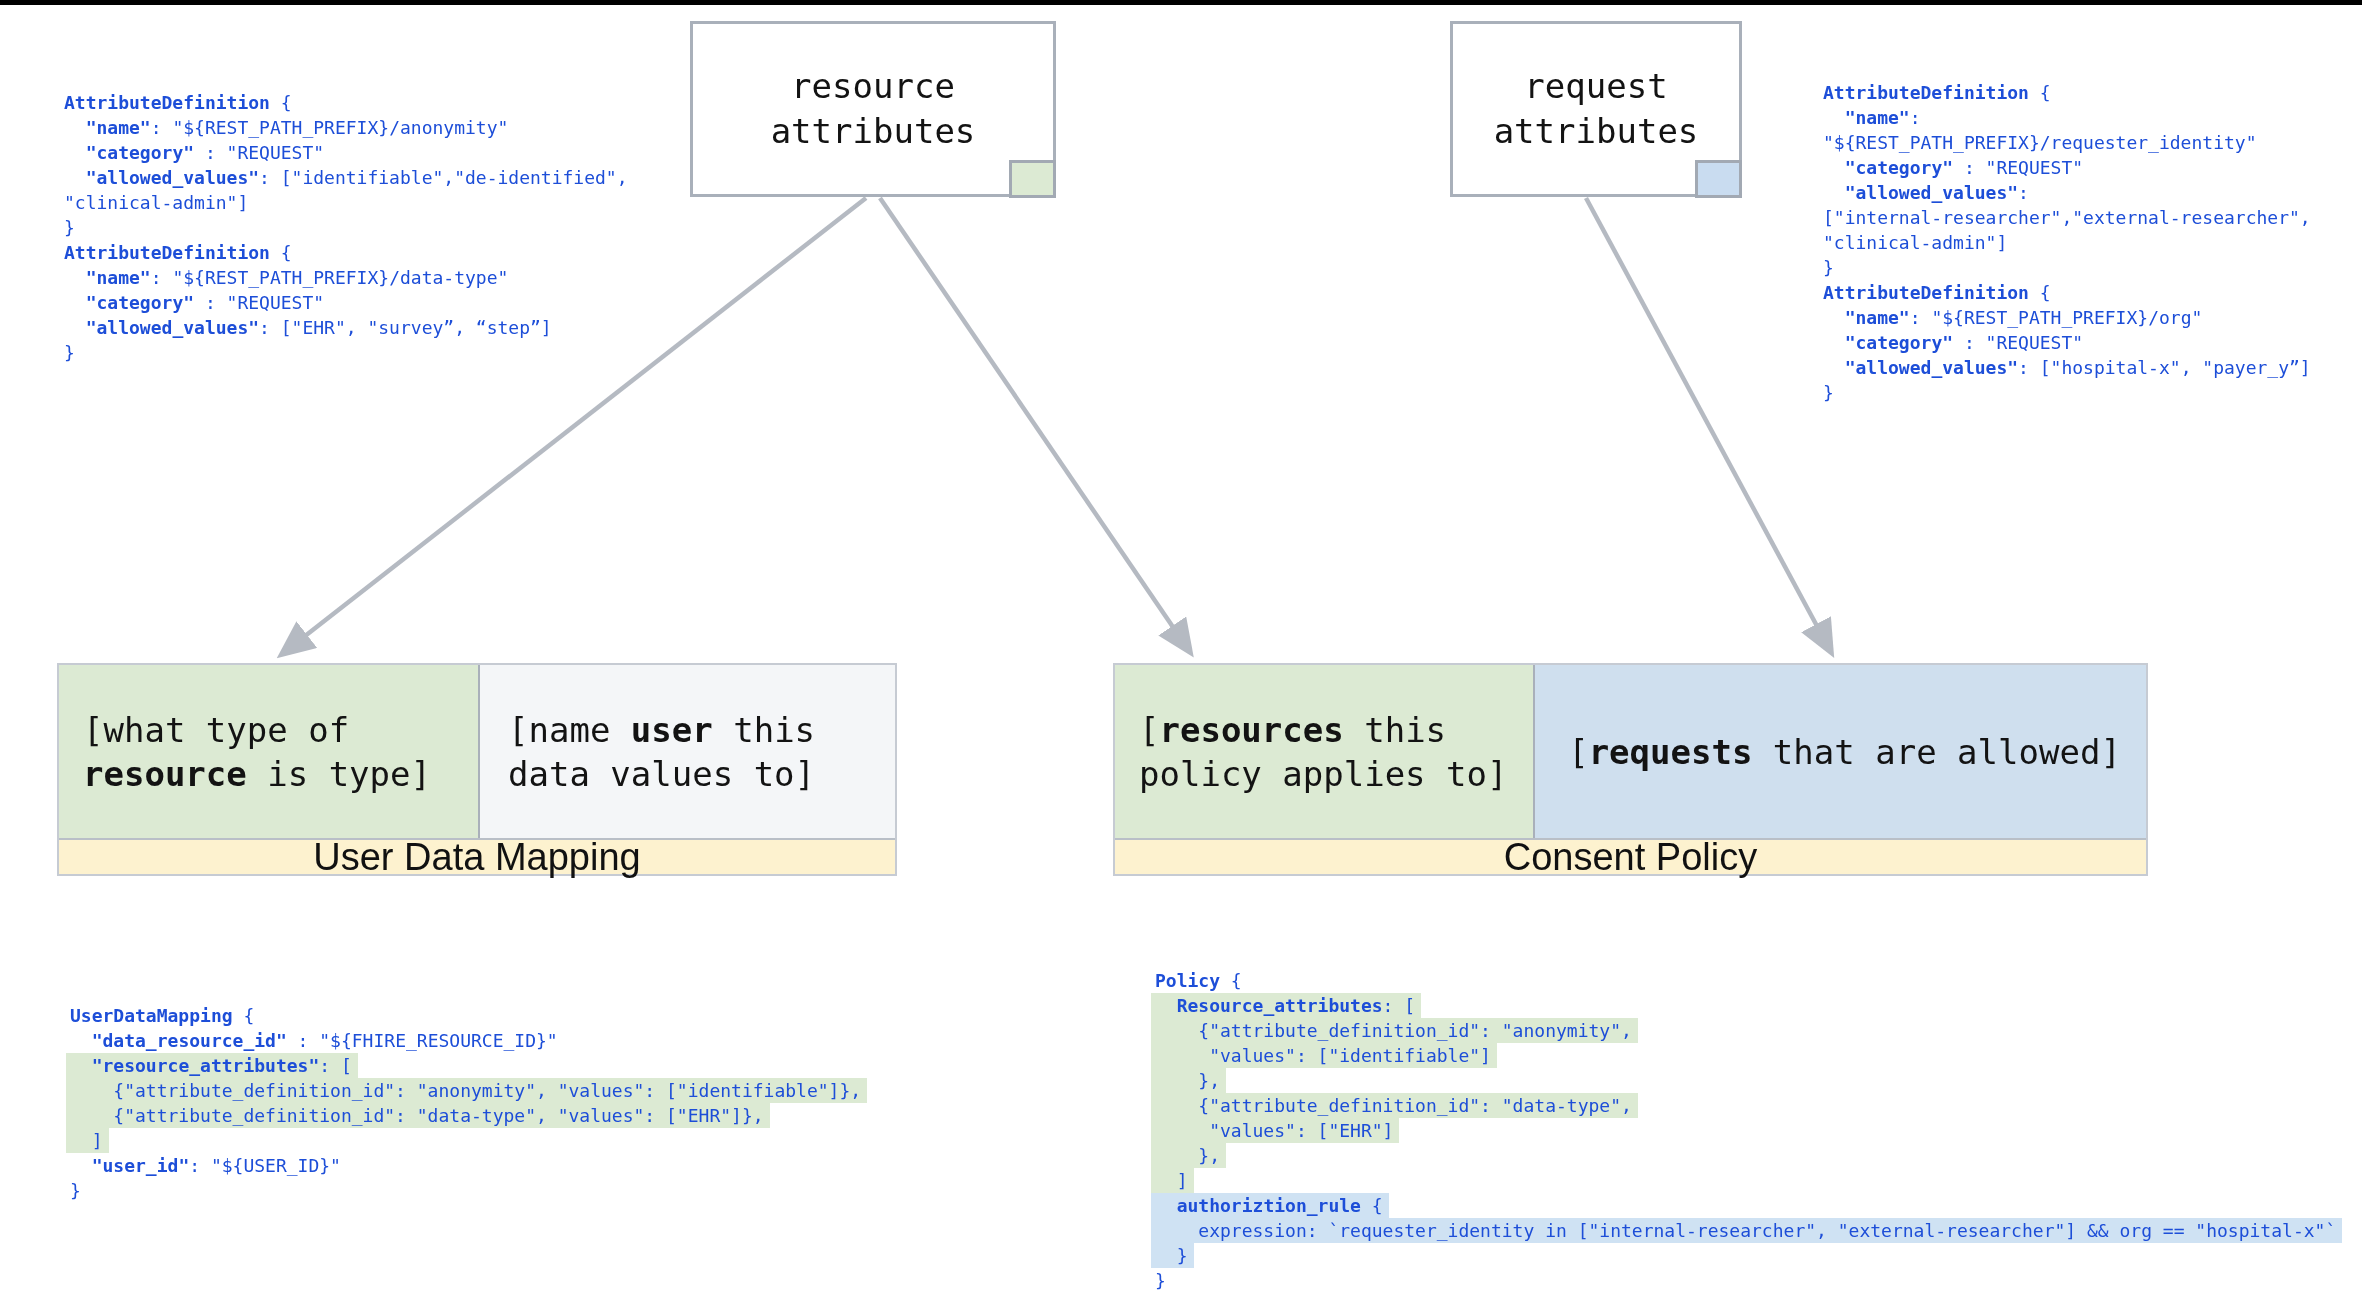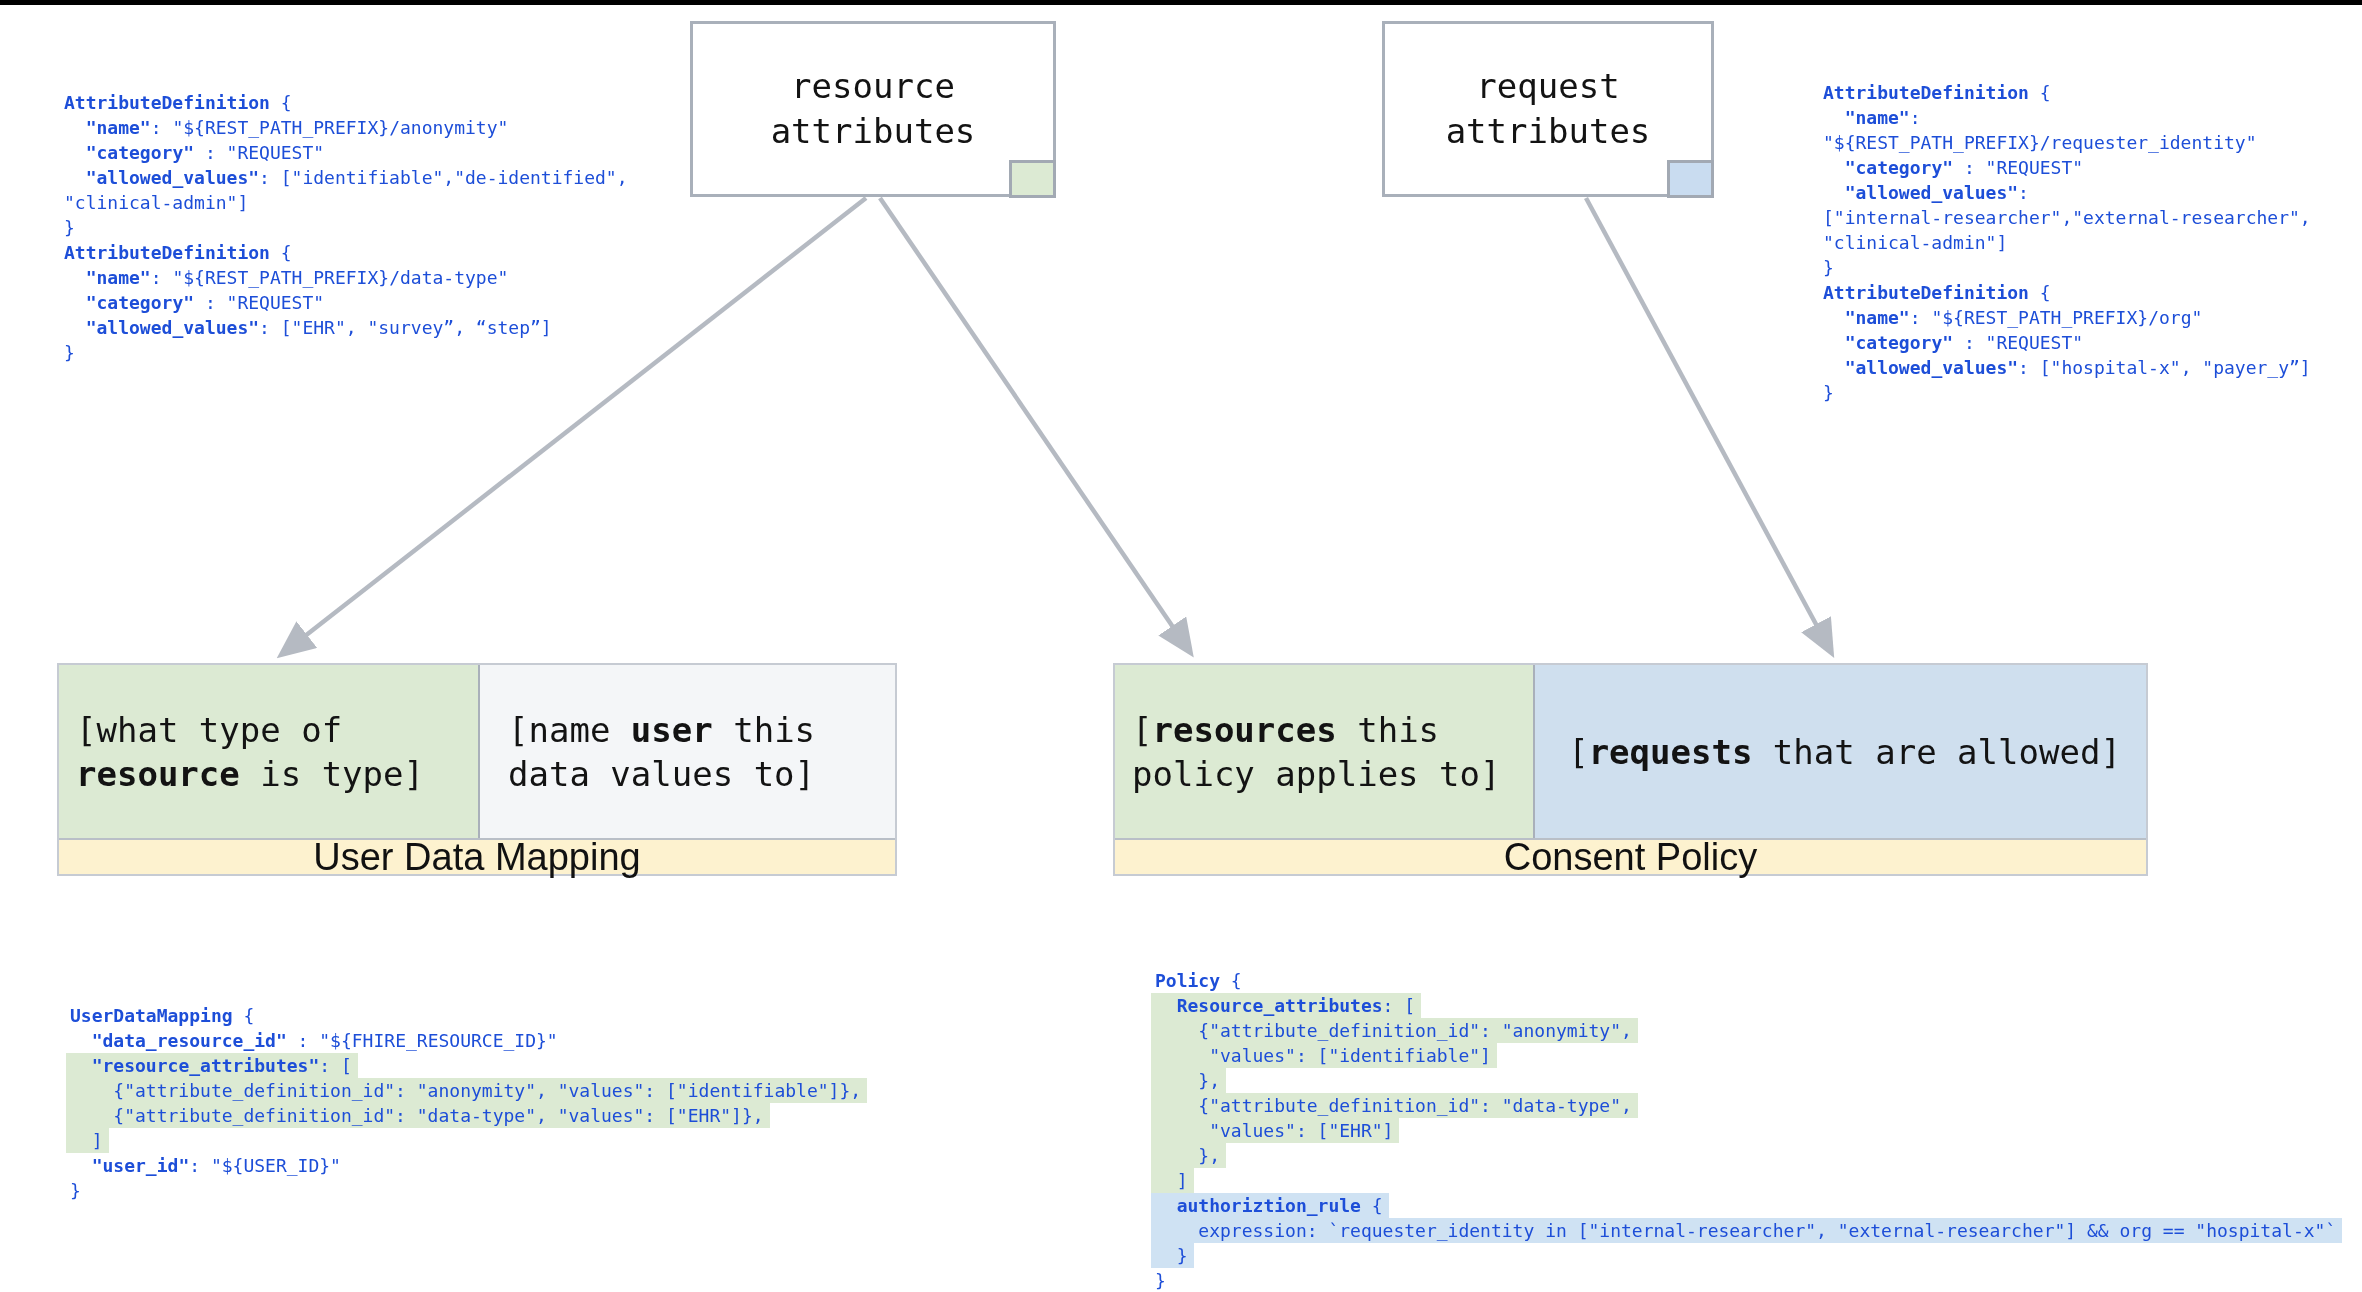--- a/index.html
+++ b/index.html
@@ -26,39 +26,39 @@
 
   
   .arrows{position:absolute;left:0;top:0;width:2362px;height:1292px}
 
   
   .dtable{position:absolute;border:2px solid #c6cbd3;background:#fff}
   .cells{display:flex;height:173px}
   .cell{display:flex;flex-direction:column;justify-content:center;
         font-size:34px;line-height:44px;color:#131313}
   .cell .ln{white-space:pre}
-  .cell-green{background:#dcead3;padding-left:17px}
+  .cell-green{background:#dcead3;padding-left:24px}
   .cell-white{background:#f4f6f8;border-left:2px solid #a9b0ba;padding-left:28px}
   .cell-blue{background:#cfdfee;border-left:2px solid #a9b0ba;align-items:center;padding-left:8px}
   .labelbar{height:36px;border-top:2px solid #b9bfc7;background:#fdf2cf;
             display:flex;align-items:center;justify-content:center;
             font-family:"Liberation Sans",sans-serif;font-size:38px;color:#111}
   #table-udm{left:57px;top:663px;width:840px}
   #udm-green{width:419px}
   #udm-white{flex:1}
   #table-cp{left:1113px;top:663px;width:1035px}
   #cp-green{width:418px}
   #cp-blue{flex:1}
 
   #code-attr-left{left:64px;top:90px}
   #code-attr-right{left:1823px;top:80px}
   #code-udm{left:70px;top:1003px}
   #code-policy{left:1155px;top:968px}
   #box-resource{left:690px;top:21px}
-  #box-request{left:1382px;top:21px;width:332px}
+  #box-request{left:1450px;top:21px;width:292px}
 </style>
 </head>
 <body>
 
 <div class="canvas">
 
   <div class="topbar"></div>
 
   <svg class="arrows" viewBox="0 0 2362 1292">
     <defs>

